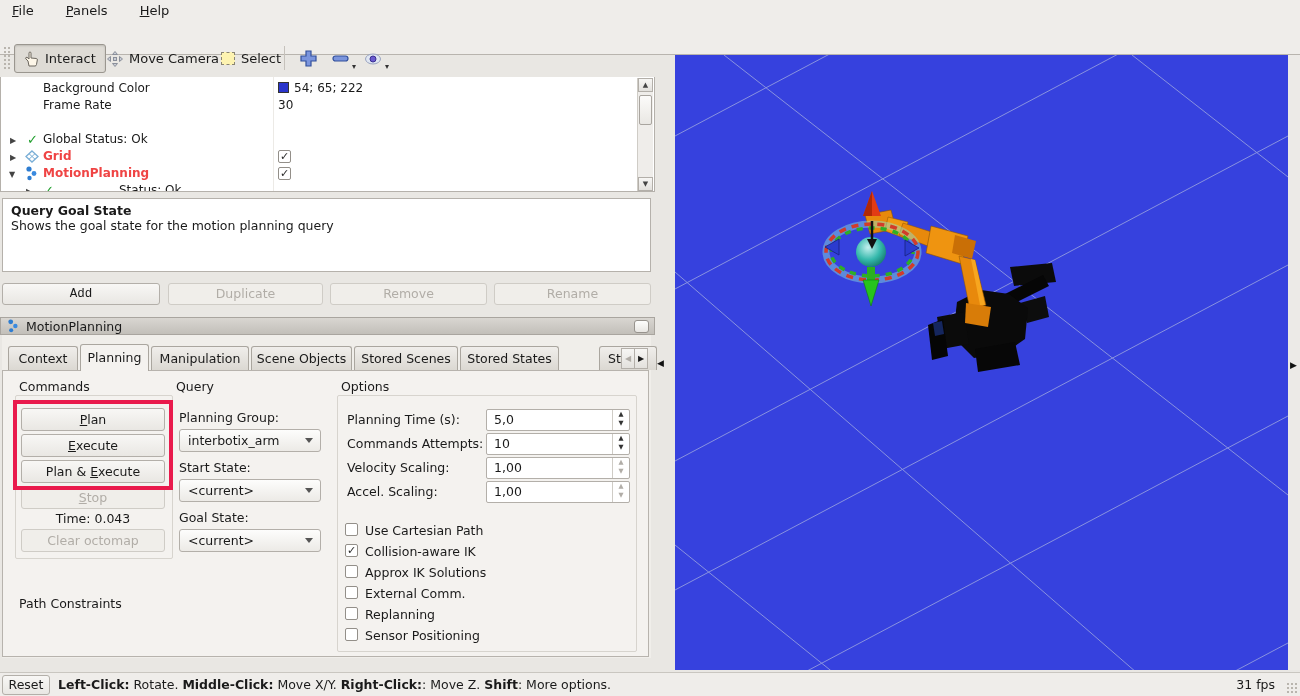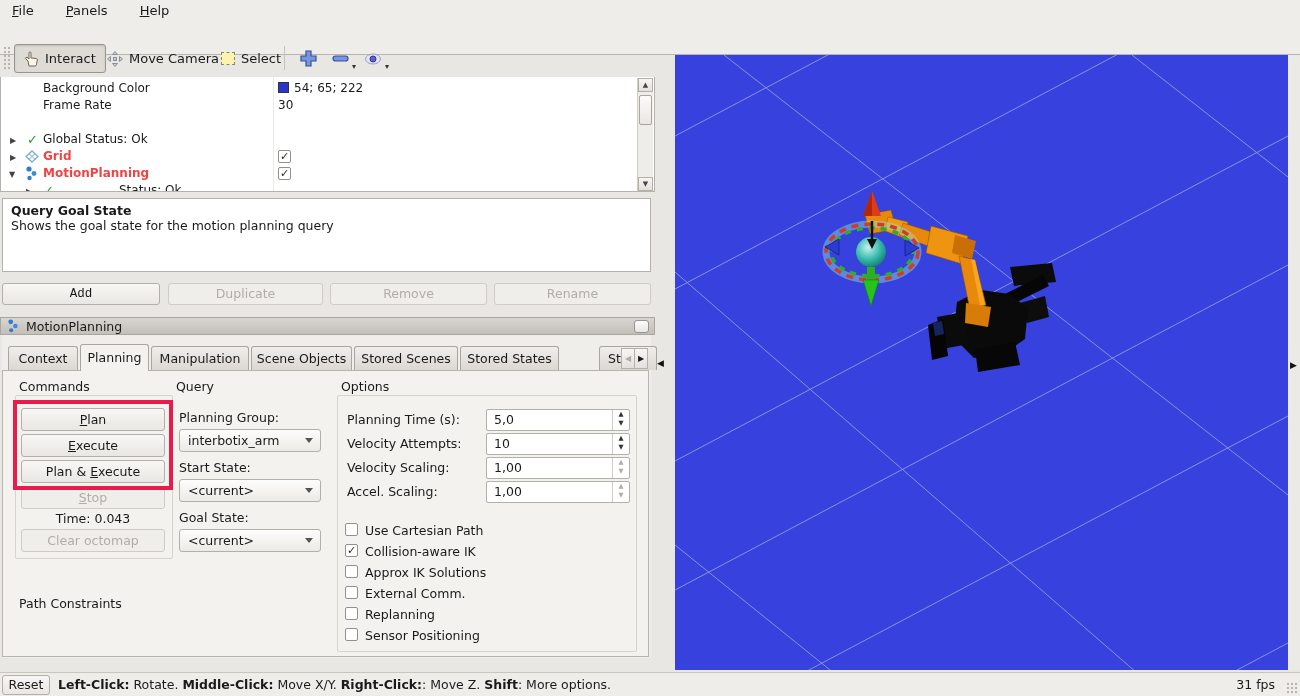--- a/index.html
+++ b/index.html
@@ -241,21 +241,21 @@
       </div>
 
       <div class="sec-label" style="left:338px;top:8px;">Options</div>
       <div class="groupbox" style="left:334px;top:24px;width:300px;height:257px;"></div>
 
       <div class="opt-label" style="left:344px;top:41px;">Planning Time (s):</div>
       <div class="spin" style="left:483px;top:38px;">
         <span>5,0</span>
         <span class="arrows">▲<br>▼</span>
       </div>
-      <div class="opt-label" style="left:344px;top:65px;">Velocity Attempts:</div>
+      <div class="opt-label" style="left:344px;top:65px;">Commands Attempts:</div>
       <div class="spin" style="left:483px;top:62px;">
         <span>10</span>
         <span class="arrows">▲<br>▼</span>
       </div>
       <div class="opt-label" style="left:344px;top:89px;">Velocity Scaling:</div>
       <div class="spin" style="left:483px;top:86px;">
         <span>1,00</span>
         <span class="arrows dim">▲<br>▼</span>
       </div>
       <div class="opt-label" style="left:344px;top:113px;">Accel. Scaling:</div>

